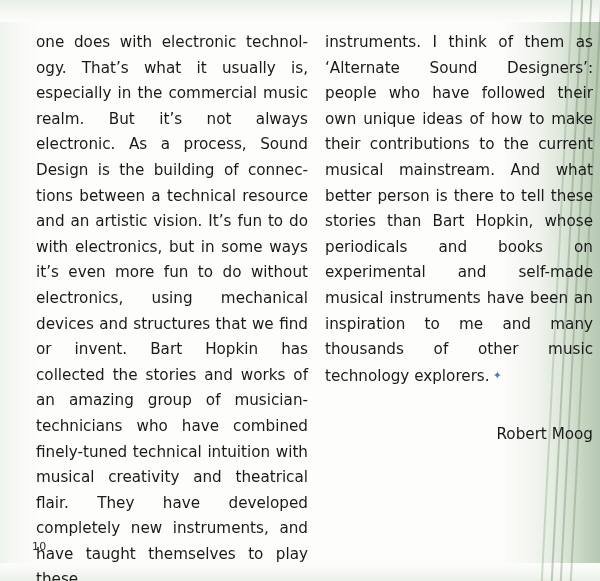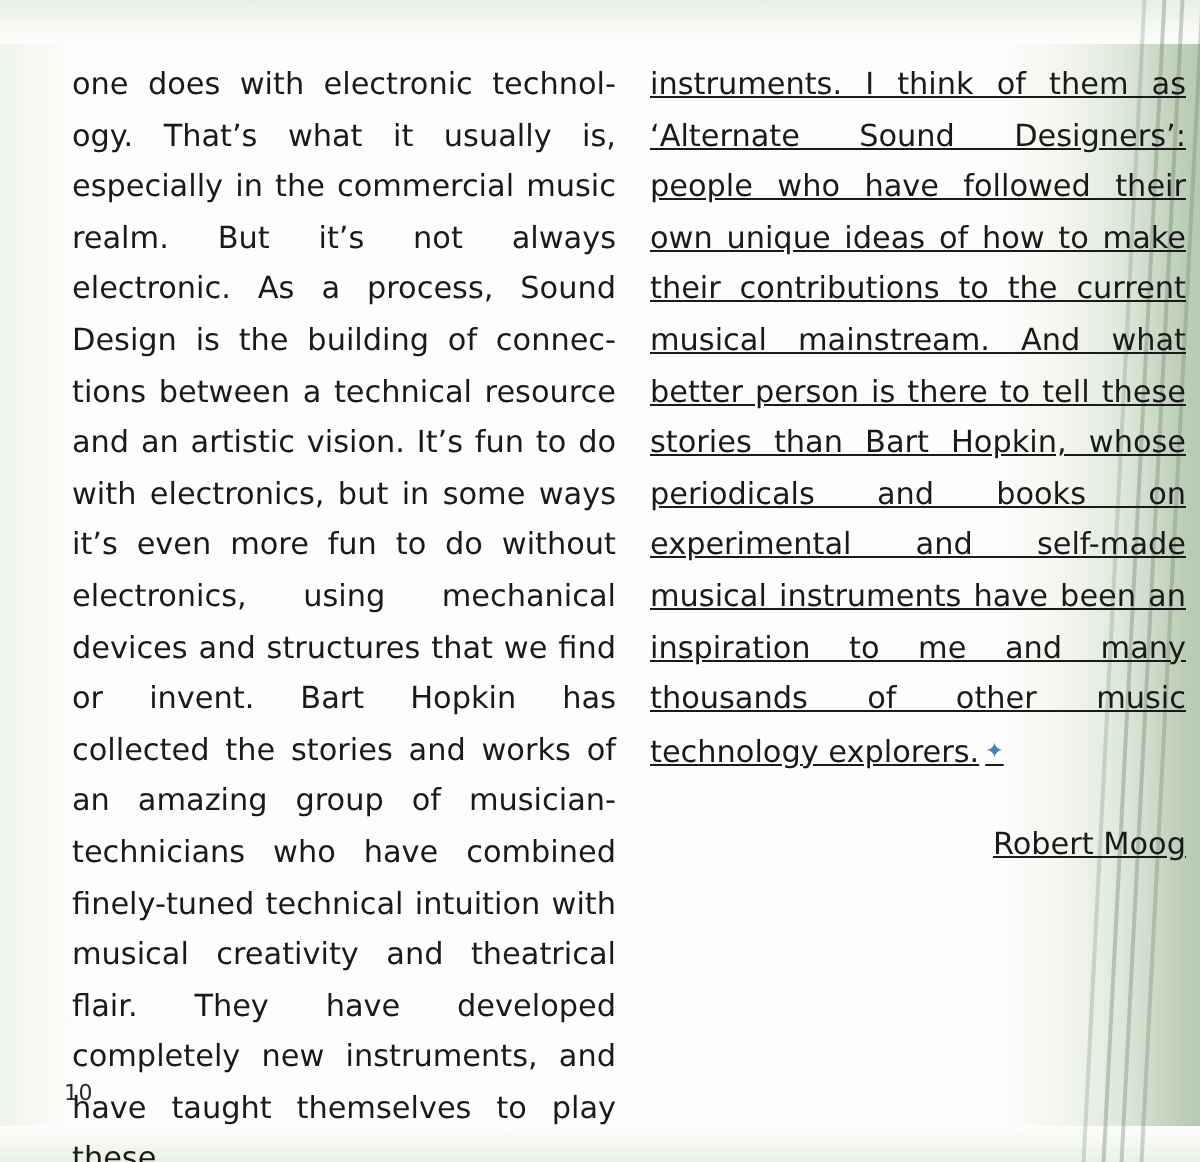--- a/index.html
+++ b/index.html
@@ -79,32 +79,31 @@
   }
   .col-left {
     left: 36px;
     top: 30px;
     width: 272px;
   }
   .col-right {
     left: 325px;
     top: 30px;
     width: 268px;
-    text-decoration: underline;
   }
 
   .dingbat {
     color: #4b7fb5;
     font-size: 11px;
     vertical-align: 2px;
     padding-left: 3px;
   }
 
   .byline {
-    margin-top: 21px;
+    margin-top: 33px;
     text-align: right;
     font-size: 15.2px;
     line-height: 25.6px;
     color: #1a1a1a;
   }
 
   .folio {
     position: absolute;
     left: 32px;
     top: 540px;

